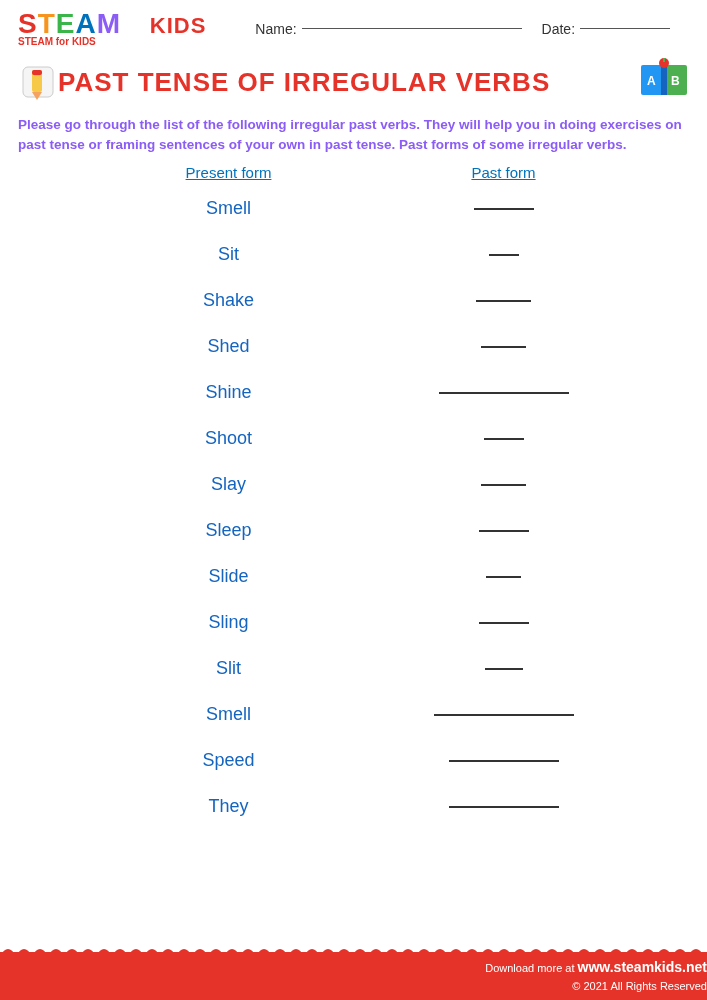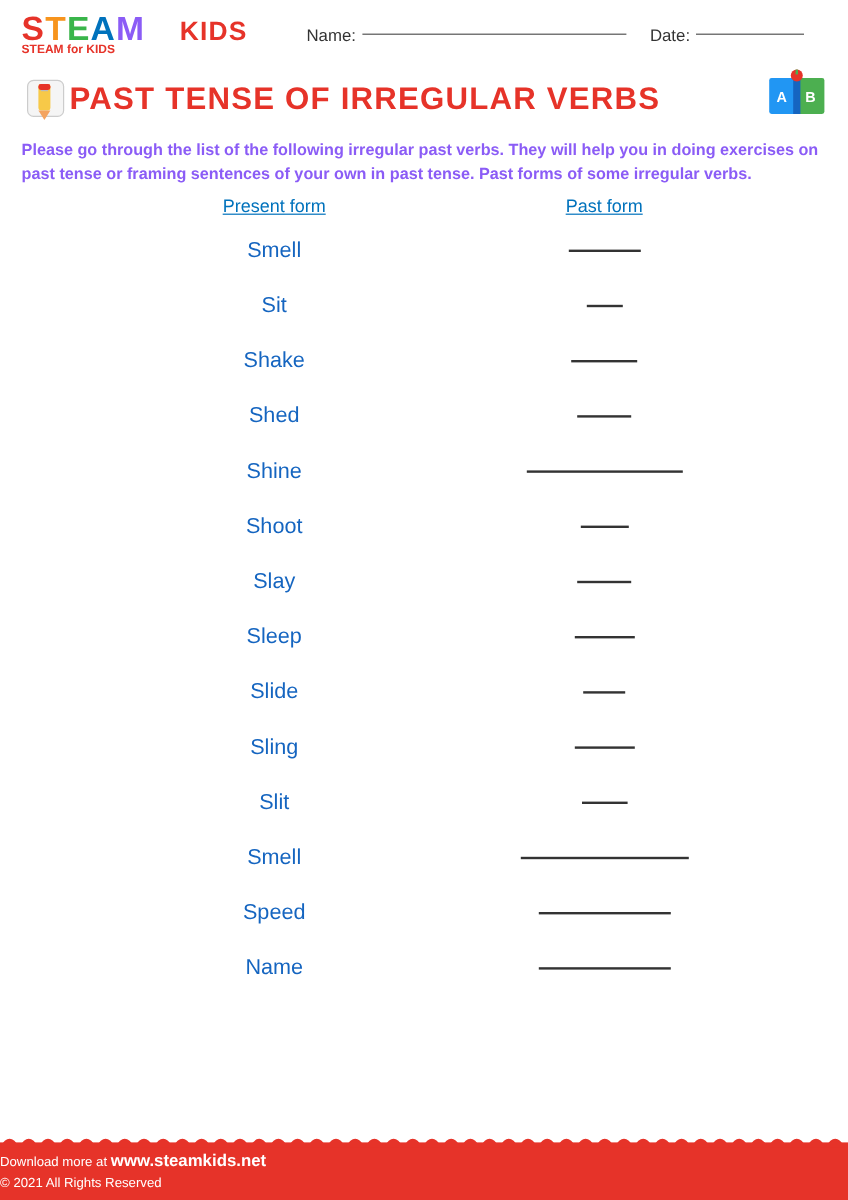--- a/index.html
+++ b/index.html
@@ -150,21 +150,21 @@
     
     .footer {
       position: absolute;
       bottom: 0;
       left: 0;
       right: 0;
       background: #e63329;
       height: 48px;
       display: flex;
       flex-direction: column;
-      align-items: flex-start;
+      align-items: flex-end;
       justify-content: center;
     }
     .footer-text {
       color: #fff;
       font-size: 11px;
       line-height: 1.5;
       text-align: center;
     }
     .footer-url {
       font-weight: bold;
@@ -298,21 +298,21 @@
           <span class="answer-line" style="width: 140px;"></span>
         </div>
       </div>
       <div class="verb-row">
         <div class="verb-present">Speed</div>
         <div class="verb-past">
           <span class="answer-line" style="width: 110px;"></span>
         </div>
       </div>
       <div class="verb-row">
-        <div class="verb-present">Name</div>
+        <div class="verb-present">They</div>
         <div class="verb-past">
           <span class="answer-line" style="width: 110px;"></span>
         </div>
       </div>
     </div>
 </div>
 
 <div class="footer">
 
   <svg style="position:absolute;top:-14px;left:0;width:100%;height:18px;" viewBox="0 0 707 18" preserveAspectRatio="none">

